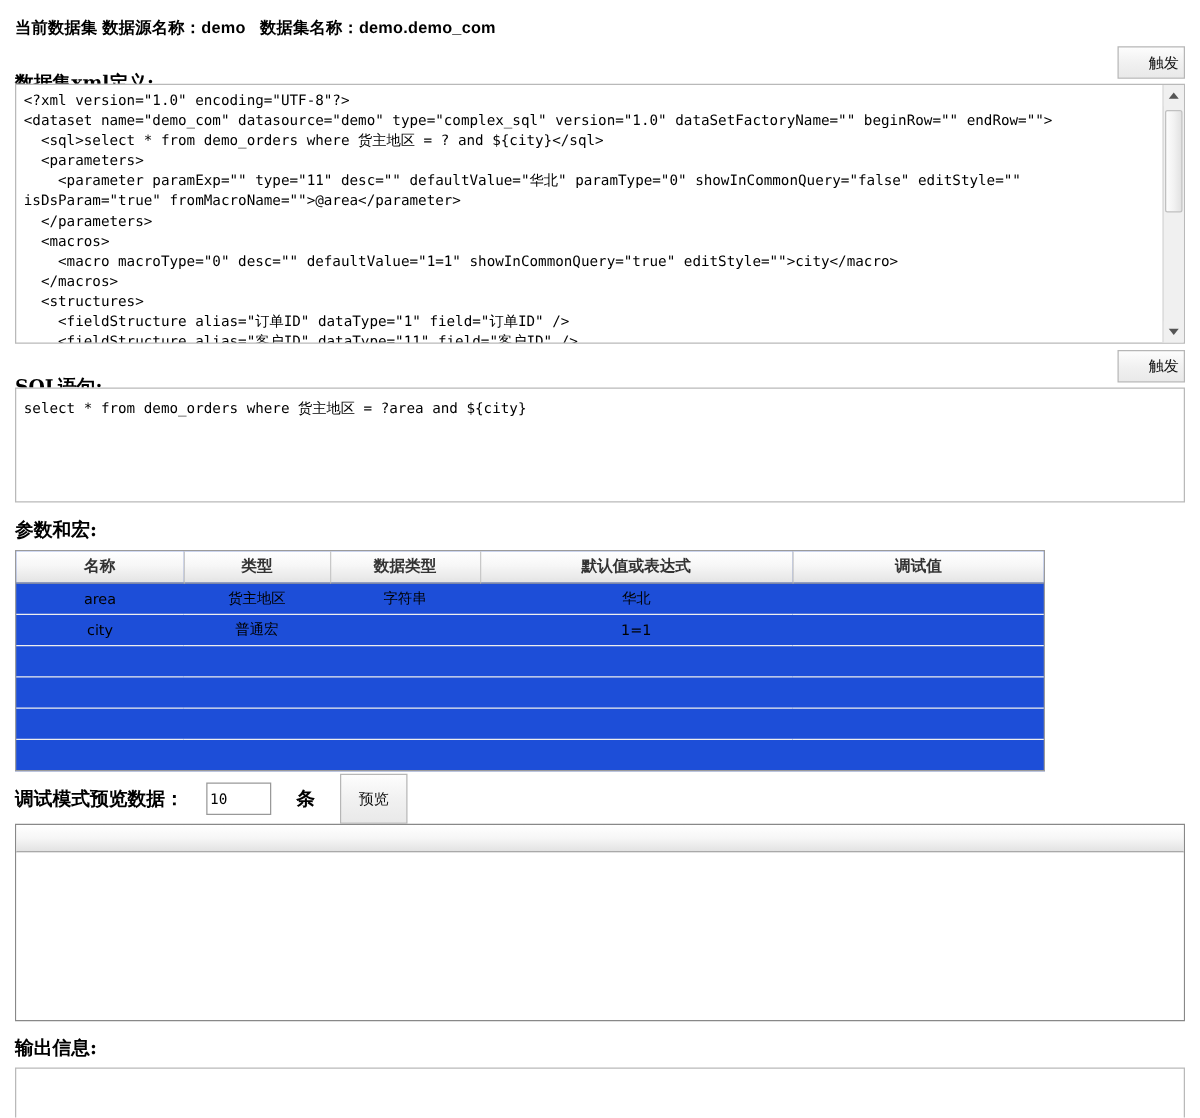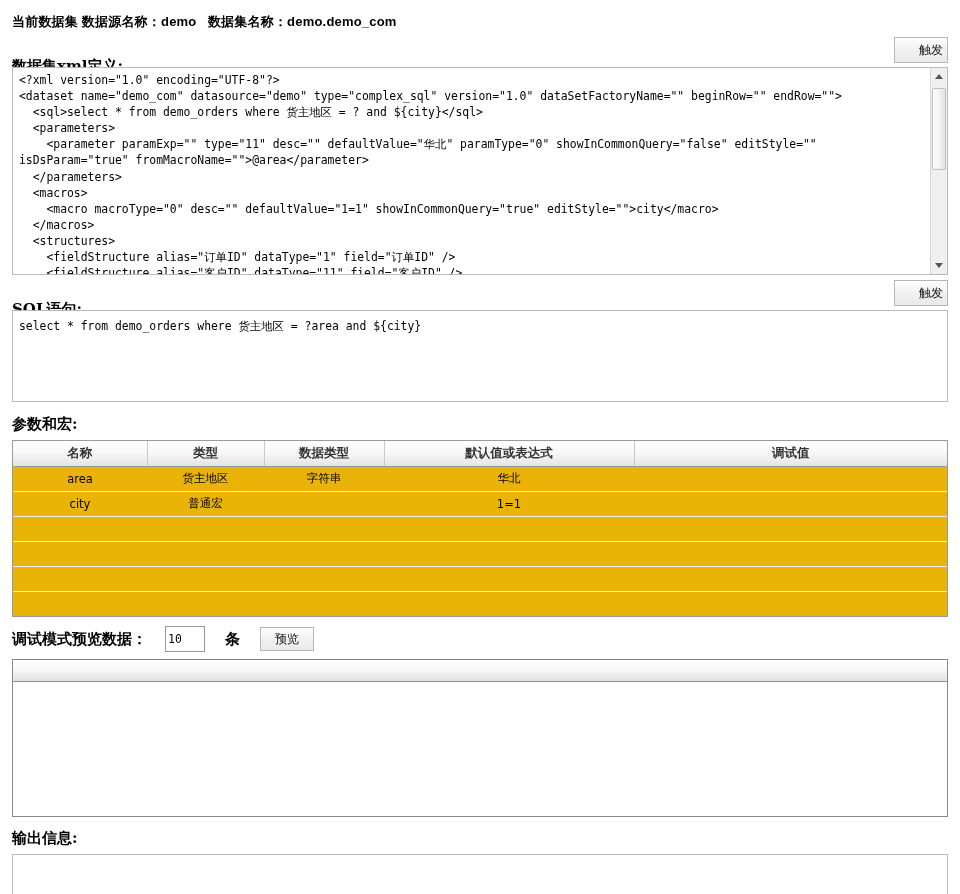--- a/index.html
+++ b/index.html
@@ -92,22 +92,22 @@
     position: absolute; left: 1px; top: 20px;
     width: 14px; height: 82px;
     background: linear-gradient(to right,#fdfdfd,#f2f2f2,#e2e2e2);
     border: 1px solid #c0c0c0;
     border-radius: 2px;
   }
 
   
   .tbl-wrap {
     border: 1px solid #9b9b9b;
-    background: #eab308;
-    width: 936px;
+    background: #1d4ed8;
+    width: 824px;
   }
   table.params { border-collapse: collapse; width: 100%; table-layout: fixed; }
   table.params th {
     height: 25px;
     background: linear-gradient(to bottom,#ffffff 0%,#f7f7f7 45%,#e4e4e4 100%);
     border-right: 1px solid #c8c8c8;
     border-bottom: 1px solid #9b9b9b;
     font-size: 12.5px;
     font-weight: bold;
     font-family: "DejaVu Sans", "Liberation Sans", sans-serif;
@@ -122,33 +122,33 @@
     font-family: "DejaVu Sans", "Liberation Sans", sans-serif;
     color: #000;
     text-align: center;
   }
   table.params tr.empty td { height: 25px; }
 
   
   .prev-row { display: flex; align-items: center; height: 30px; gap: 12px; }
   .prev-row .sec-label { margin-right: 6px; }
   .num-input {
-    width: 40px; height: 19px;
+    width: 52px; height: 19px;
     border: 1px solid #999;
     font-family: "DejaVu Sans Mono","Liberation Mono",monospace;
     font-size: 11.5px;
     padding: 12px 2px;
     color: #000;
     background: #fff;
   }
   .unit { font-size: 15px; font-weight: bold;
           font-family: "DejaVu Serif","Liberation Serif",serif;
           margin: 0 8px 0 8px; }
   .btn-preview {
-    width: 54px; height: 24px; line-height: 22px; text-align: center;
+    width: 54px; height: 40px; line-height: 22px; text-align: center;
     font-size: 12px;
   }
 
   
   .grid-wrap {
     border: 1px solid #888;
     background: #fff;
     width: 936px;
     height: 158px;
     overflow: hidden;

